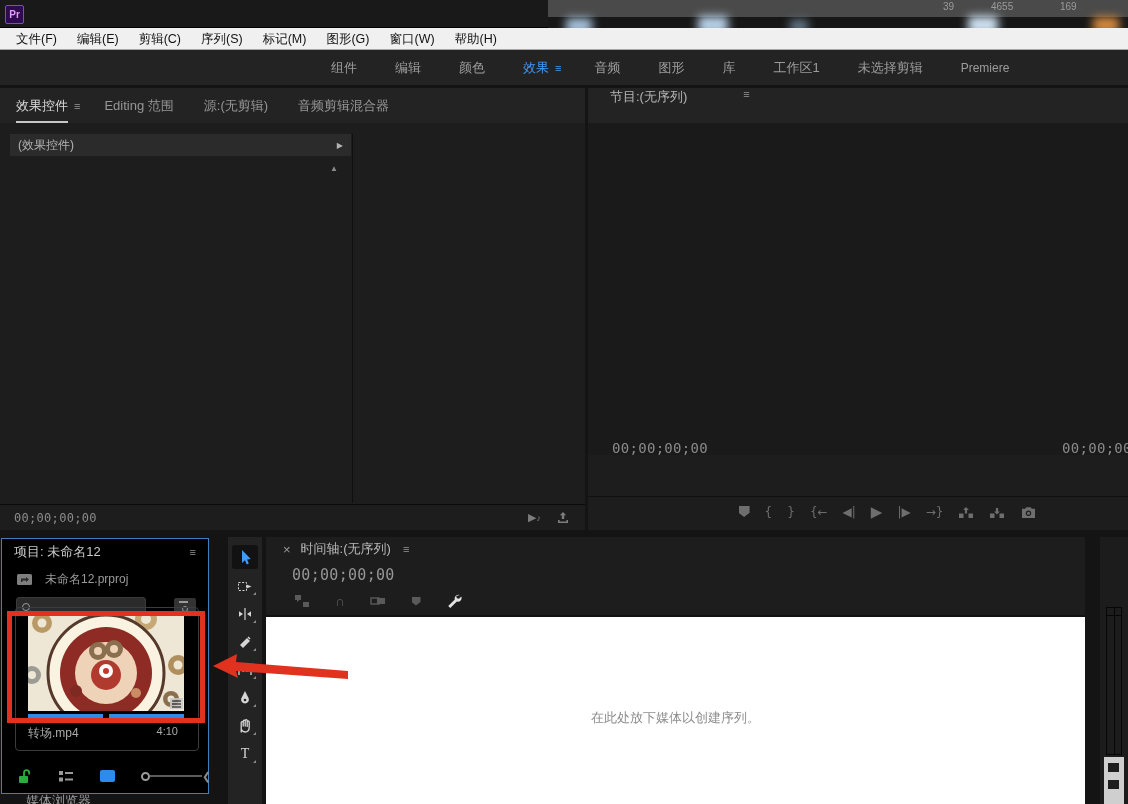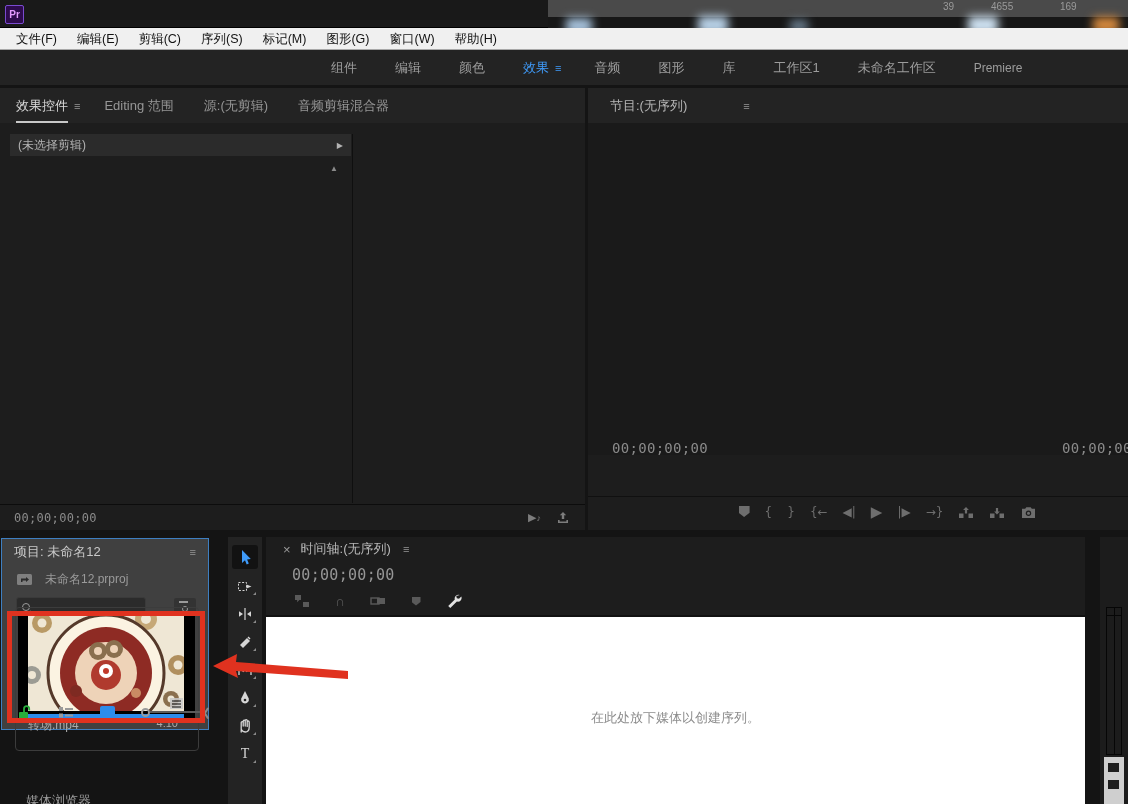--- a/index.html
+++ b/index.html
@@ -50,35 +50,35 @@
     display:flex; align-items:center; padding:0 14px; }
   .tc { font-family:"DejaVu Sans Mono","Liberation Mono",monospace; color:#8b8b8b; letter-spacing:.3px; }
   .fx-bottom .tc { font-size:12px; }
   .fx-bottom-icons { margin-left:auto; display:flex; align-items:center; gap:14px; color:#7d7d7d; }
   .play-note { font-size:11px; }
   .play-note .note { font-size:9px; }
 
   
   .prog-panel { left:588px; top:88px; width:540px; height:442px; overflow:hidden; }
   .prog-header { position:absolute; left:0; top:0; right:0; height:35px; background:#232323;
-    display:flex; align-items:center; padding-left:22px;gap:46px; }
+    display:flex; padding-left:22px;gap:46px; }
   .prog-title { color:#b6b6b6; font-size:13px; margin-right:10px; }
   .prog-content { position:absolute; left:0; top:35px; right:0; bottom:75px; background:#1a1a1a; }
   .prog-tc-row { position:absolute; top:352px; left:0; width:100%; }
   .prog-tc-l { position:absolute; left:24px; font-size:14px; }
   .prog-tc-r { position:absolute; left:474px; font-size:14px; white-space:nowrap; }
   .transport { position:absolute; left:0; right:0; top:408px; height:30px; border-top:1px solid #101010;
     display:flex; align-items:center; justify-content:center; gap:15px; padding-left:60px; color:#6e6e6e; }
   .tr-glyph { font-size:12px; color:#6e6e6e; font-family:"DejaVu Sans","Liberation Sans",sans-serif; white-space:nowrap; }
   .pentagon { width:11px; height:11px; background:#6e6e6e;
     clip-path:polygon(50% 100%, 0 62%, 0 0, 100% 0, 100% 62%); }
   .tr-svg { display:block; }
 
   
-  .proj-panel { left:1px; top:538px; width:208px; height:192px; border:1px solid #3e7fc1; background:#404040; }
+  .proj-panel { left:1px; top:538px; width:208px; height:256px; border:1px solid #3e7fc1; background:#000000; }
   .proj-header { position:absolute; left:0; top:0; right:0; height:26px; display:flex; align-items:center; padding:0 12px; }
   .proj-title { color:#c9c9c9; font-size:13px; }
   .proj-header .pmenu { margin-left:auto; }
   .proj-crumb { position:absolute; left:14px; top:32px; display:flex; align-items:center; gap:12px; }
   .crumb-text { color:#9a9a9a; font-size:12px; }
   .search-row { position:absolute; left:14px; top:58px; right:12px; height:20px; display:flex; align-items:center; }
   .search-box { width:130px; height:20px; background:#2b2b2b; border:1px solid #3a3a3a; border-radius:3px;
     display:flex; align-items:center; padding-left:5px; }
   .mag { width:8px; height:8px; border:1.5px solid #9a9a9a; border-radius:50%; position:relative; }
   .mag::after { content:""; position:absolute; width:5px; height:1.5px; background:#9a9a9a;
@@ -90,21 +90,21 @@
   .mag.small { width:6px; height:6px; margin-top:4px; }
   .mag.small::after { width:4px; left:4.5px; top:6px; }
   .item-outline { position:absolute; left:13px; top:68px; width:184px; height:144px; border:1px solid #3c3c3c; border-radius:4px; }
   .thumb-cell { position:absolute; left:16px; top:72px; width:177px; height:110px; background:#000; }
   .thumb-cell svg { position:absolute; left:10px; top:2px; }
   .scrub { position:absolute; left:10px; bottom:3px; width:156px; height:4px; display:flex; gap:6px; }
   .scrub span { flex:1; background:#2d8ceb; }
   .thumb-badge { position:absolute; right:12px; bottom:12px; width:13px; height:11px; background:#c9c9c9; opacity:.85; }
   .thumb-badge::before { content:""; position:absolute; left:2px; top:2px; width:9px; height:2px;
     background:#555; box-shadow:0 3px 0 #555, 0 6px 0 #555; }
-  .clip-name-row { position:absolute; left:26px; top:178px; right:30px; display:flex; color:#ababab; font-size:12px; }
+  .clip-name-row { position:absolute; left:26px; top:186px; right:30px; display:flex; color:#ababab; font-size:12px; }
   .clip-dur { margin-left:auto; font-size:11px; }
   .proj-toolbar { position:absolute; left:0; bottom:6px; right:0; height:22px; display:flex; align-items:center; padding-left:16px; }
   .tool-gap { margin-right:26px; display:flex; align-items:center; }
   .gridview-icon { width:15px; height:12px; background:#2d8ceb; border-radius:2px; }
   .zoom-slider { display:flex; align-items:center; }
   .zoom-knob { width:9px; height:9px; border:2px solid #9a9a9a; border-radius:50%; }
   .zoom-track { width:52px; height:2px; background:#5b5b5b; }
   .proj-chevron { margin-left:auto; margin-right:4px; color:#8a8a8a; font-size:11px; }
   .media-browser { position:absolute; left:26px; top:792px; color:#9a9a9a; font-size:13px; }
 
@@ -184,34 +184,34 @@
   <div style="width:312px"></div>
   <span class="ws-tab">组件</span>
   <span class="ws-tab">编辑</span>
   <span class="ws-tab">颜色</span>
   <span class="ws-tab active">效果</span>
   <span class="ws-menu">≡</span>
   <span class="ws-tab">音频</span>
   <span class="ws-tab">图形</span>
   <span class="ws-tab">库</span>
   <span class="ws-tab">工作区1</span>
-  <span class="ws-tab">未命名工作区</span>
+  <span class="ws-tab">未选择剪辑</span>
   <span class="ws-tab latin">Premiere</span>
 </div>
 
 <div class="panel fx-panel">
   <div class="ptab-bar" style="padding-left:16px">
     <span class="ptab active" style="margin-right:6px">效果控件</span>
     <span class="pmenu" style="margin-right:24px">≡</span>
     <span class="ptab">Editing 范围</span>
     <span class="ptab">源:(无剪辑)</span>
     <span class="ptab">音频剪辑混合器</span>
   </div>
   <div class="clip-selector">
-    <span>(未选择剪辑)</span>
+    <span>(效果控件)</span>
     <span class="exp">▶</span>
   </div>
   <div class="fx-scroll-up">▲</div>
   <div class="fx-divider-v"></div>
   <div class="fx-bottom">
     <span class="tc">00;00;00;00</span>
     <div class="fx-bottom-icons">
       <span class="play-note">
         <span>▶</span><span class="note">♪</span>
       </span>

